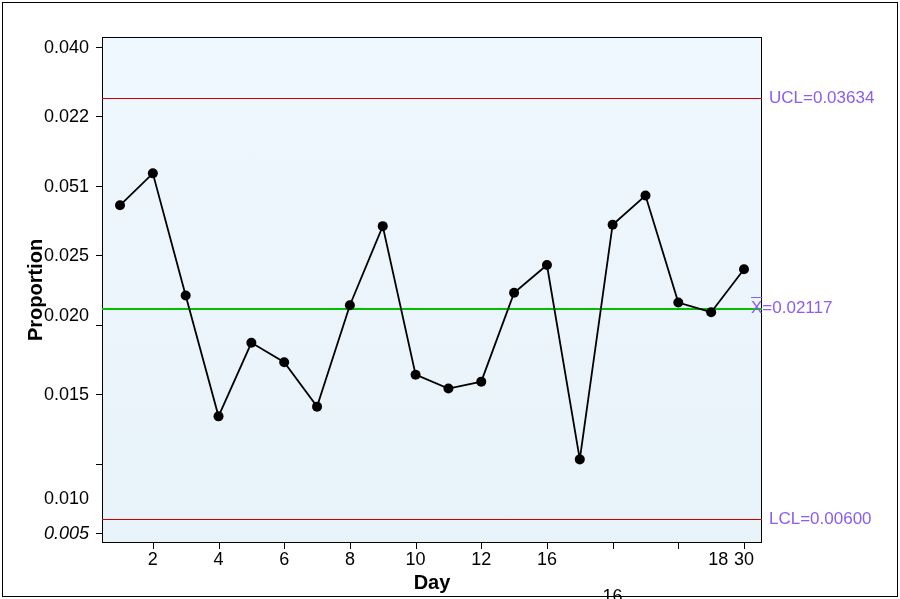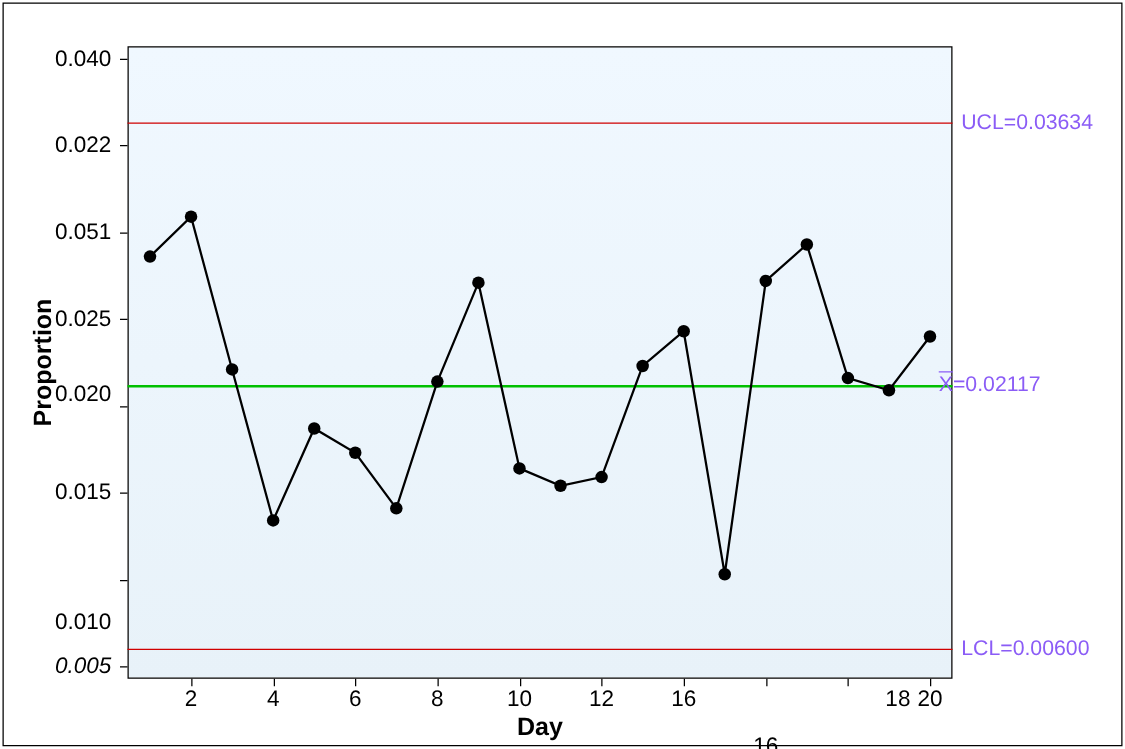--- a/index.html
+++ b/index.html
@@ -143,21 +143,21 @@
       <div class="tick-label x-tick" style="left: 412.579px; top: 546px;">10</div>
       <div class="tick-mark-x" style="left: 412.579px; top: 540px;"></div>
       <div class="tick-label x-tick" style="left: 478.263px; top: 546px;">12</div>
       <div class="tick-mark-x" style="left: 478.263px; top: 540px;"></div>
       <div class="tick-label x-tick" style="left: 543.947px; top: 546px;">16</div>
       <div class="tick-mark-x" style="left: 543.947px; top: 540px;"></div>
       <div class="tick-label x-tick" style="left: 609.632px; top: 546px; margin-top: 37px;">16</div>
       <div class="tick-mark-x" style="left: 609.632px; top: 540px;"></div>
       <div class="tick-label x-tick" style="left: 675.316px; top: 546px; margin-left: 40px;">18</div>
       <div class="tick-mark-x" style="left: 675.316px; top: 540px;"></div>
-      <div class="tick-label x-tick" style="left: 741px; top: 546px;">20</div>
+      <div class="tick-label x-tick" style="left: 741px; top: 546px;">30</div>
       <div class="tick-mark-x" style="left: 741px; top: 540px;"></div>
     </div>
 
   <div id="ylabel" class="axis-label y-axis-label" style="left: 32px; top: 287px;">Proportion</div>
   <div id="xlabel" class="axis-label x-axis-label" style="left: 429px; top: 568px;">Day</div>
 
   <div id="ucl-lbl" class="limit-label" style="left: 766px; top: 94.8217px;">UCL=0.03634</div>
   <div id="ctr-lbl" class="limit-label" style="left: 748px; top: 305.468px;">
     <span class="xbar">X</span><span>=0.02117</span>
   </div>

